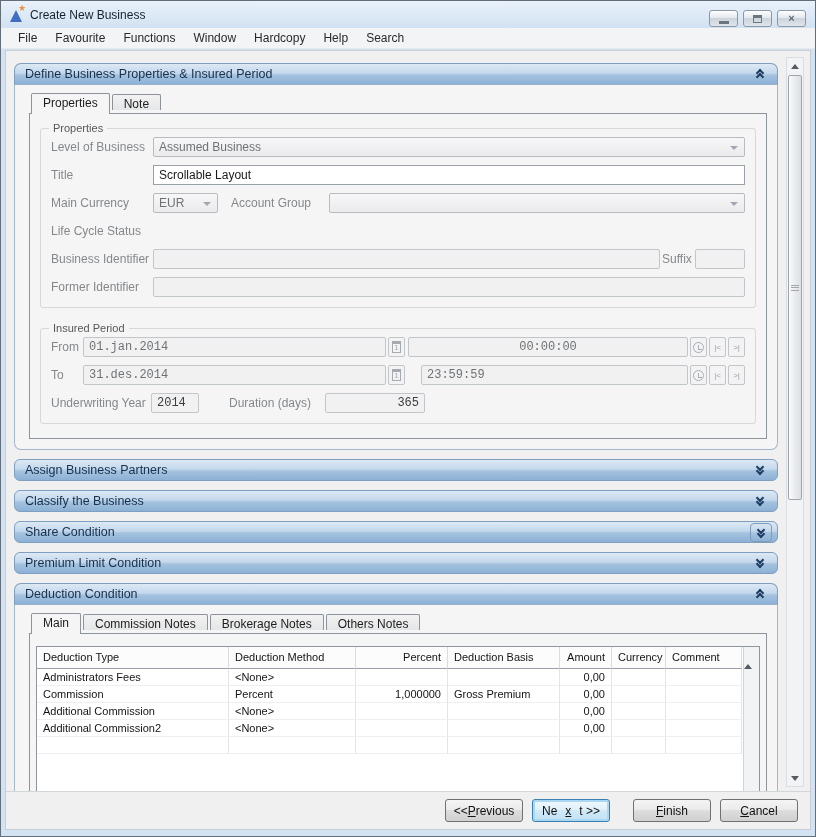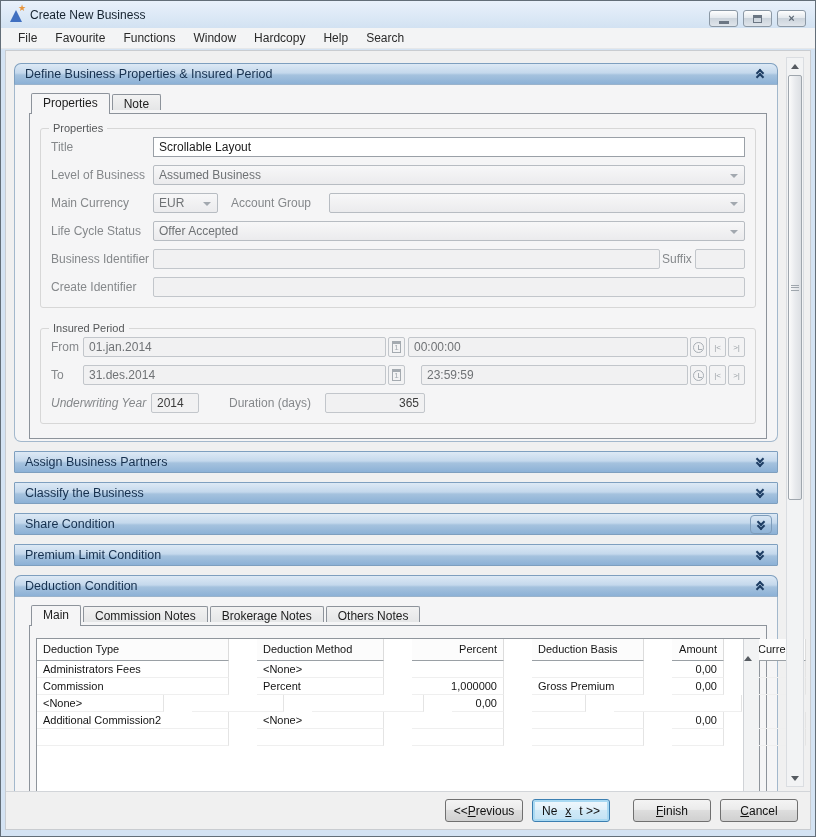--- a/index.html
+++ b/index.html
@@ -31,59 +31,59 @@
 
   
   .content { position:absolute; top:49px; left:4px; right:4px; bottom:6px;
              background:#f0f0f0; border:1px solid #c9ccd0; }
   .main-area { position:absolute; top:0; left:0; right:0; bottom:38px; overflow:hidden; }
   .sections { position:absolute; top:12px; left:8px; right:32px; }
 
   
   .sec { margin-bottom:9px; }
   .sec-head { position:relative; height:22px; display:flex; align-items:center;
-              padding:0 28px 0 10px; border:1px solid #7e9fbf; border-radius:1px;
+              padding:0 28px 0 10px; border:1px solid #7e9fbf; border-radius:6px;
               background:linear-gradient(180deg,#dde9f5,#c4d8ec 45%,#a5c2de 55%,#8cb1d6);
               cursor:pointer; }
   .sec-head.expanded { border-radius:7px 7px 0 0; border-bottom-color:#9ab3cc; }
   .sec-title { font-size:12.5px; color:#16304e; }
   .chev { position:absolute; right:10px; top:4px; width:14px; height:14px; }
   .chev i { display:block; width:6px; height:6px; margin:0 auto;
             border-left:2px solid #1e3d63; border-top:2px solid #1e3d63; }
   .chev.up i.a { transform:rotate(45deg); margin-top:2px; }
   .chev.up i.b { transform:rotate(45deg); margin-top:-2px; }
   .chev.down i.a { transform:rotate(-135deg); margin-top:0; }
   .chev.down i.b { transform:rotate(-135deg); margin-top:-2px; }
   .chev-focus { position:absolute; right:5px; top:1px; width:22px; height:19px;
                 border:1px solid #7e9cba; border-radius:4px; }
   .chev-focus .chev { right:3px; top:3px; }
 
   .sec-body { background:#f5f5f6; border:1px solid #a3b8cc; border-top:none;
-              border-radius:0 0 7px 7px; padding:8px 10px 2px 14px; }
+              border-radius:0 0 7px 7px; padding:8px 10px 10px 14px; }
 
   
   .tabs { display:flex; position:relative; z-index:2; padding-left:2px; }
   .tab { height:16px; line-height:19px; padding:0 11px; font-size:12px; color:#1d1d1d;
          border:1px solid #8d939b; border-bottom:none; border-radius:2px 2px 0 0;
          background:linear-gradient(180deg,#f2f2f2,#e5e6e7); margin-right:2px; margin-top:1px; }
   .tab.active { background:#f5f5f6; height:21px; margin-top:0; margin-bottom:-1px; }
   .tab-panel { position:relative; border:1px solid #8d939b; background:#f5f5f6; }
 
   
   .group { position:relative; border:1px solid #d7d7d7; border-radius:3px;
            margin:14px 10px 0 10px; padding-bottom:10px; }
   .group-label { position:absolute; top:-7px; left:8px; padding:0 4px; background:#f5f5f6;
                  font-size:11px; color:#555759; }
   .frow { display:flex; align-items:center; height:20px; margin:8px 10px 0 10px; }
   .flabel { flex:0 0 102px; font-size:12px; color:#85888b; }
   .txt-edit { flex:1; height:20px; border:1px solid #9aa0a7; background:#fff;
               font-family:"Liberation Sans",sans-serif; font-size:12px; color:#1a1a1a;
               padding:0 5px; }
   .tfield { height:20px; border:1px solid #c2c6cb; border-radius:2px; background:#f1f1f2;
-            font-size:12px; color:#6f7275; line-height:18px; padding:0 5px; }
+            font-size:12px; color:#6f7275; line-height:18px; padding:0 5px;font-family:Liberation Mono, monospace; }
   .combo { position:relative; height:20px; border:1px solid #b7bcc2; border-radius:2px;
            background:linear-gradient(180deg,#f7f7f8,#ebebed); font-size:12px; color:#6f7275;
            line-height:18px; padding:0 20px 0 5px; }
   .combo .arr { position:absolute; right:6px; top:8px; width:0; height:0;
                 border-left:4px solid transparent; border-right:4px solid transparent;
                 border-top:4px solid #a2a8af; }
   .grow { flex:1; }
   .ibtn { flex:0 0 17px; height:20px; margin-left:2px; border:1px solid #c2c6cb;
           border-radius:2px; background:#f3f3f4; display:flex; align-items:center;
           justify-content:center; font-size:8px; color:#9aa0a6; }
@@ -91,21 +91,21 @@
          font-size:8px; color:#a4aab0; text-align:center; line-height:8px; }
   .clk { position:relative; width:11px; height:11px; border:1px solid #a8aeb4; border-radius:50%; }
   .clk::after { content:""; position:absolute; left:4px; top:2px; width:3px; height:4px;
                 border-left:1px solid #a8aeb4; border-bottom:1px solid #a8aeb4; }
 
   
   .ded-body { padding:8px 10px 0 14px; }
   .grid-wrap { position:relative; margin:6px 2px 0 2px; border:1px solid #8f959c;
                background:#fff; height:160px; }
   .grid { margin-right:17px; }
-  .grow-head, .grow-row { display:flex;gap:28px; }
+  .grow-head, .grow-row { display:flex; }
   .gc { padding:0 6px; font-size:11px; color:#141414; overflow:hidden; white-space:nowrap; }
   .grow-head .gc { line-height:21px; height:22px; background:#fcfcfc;
                    border-bottom:1px solid #9aa0a5; border-right:1px solid #dcdcdc; }
   .grow-row .gc { line-height:17px; height:17px; border-right:1px solid #e4e4e4;
                   border-bottom:1px solid #efefef; }
   .c0{flex:0 0 192px;} .c1{flex:0 0 127px;} .c2{flex:0 0 92px;} .c3{flex:0 0 112px;}
   .c4{flex:0 0 52px;} .c5{flex:0 0 54px;} .c6{flex:1;}
   .ar { text-align:right; }
   .grid-vscroll { position:absolute; top:0; right:0; bottom:0; width:16px;
                   border-left:1px solid #d0d3d7; background:#f2f3f4; }
@@ -188,79 +188,78 @@
           <div class="sec-body">
             <div class="tabs">
               <span class="tab active">Properties</span>
               <span class="tab">Note</span>
             </div>
             <div class="tab-panel" style="padding-bottom:14px;">
 
               <div class="group">
                 <span class="group-label">Properties</span>
                 <div class="frow">
+                  <span class="flabel">Level of Business</span>
+                  <span class="combo grow"><span>Assumed Business</span><span class="arr"></span></span>
+                </div>
+                <div class="frow">
                   <span class="flabel">Title</span>
                   <input class="txt-edit" value="Scrollable Layout" style="">
-                </div>
-                <div class="frow">
-                  <span class="flabel">Level of Business</span>
-                  <span class="combo grow"><span>Assumed Business</span><span class="arr"></span></span>
                 </div>
                 <div class="frow">
                   <span class="flabel">Main Currency</span>
                   <span class="combo" style="flex:0 0 65px;"><span>EUR</span><span class="arr"></span></span>
                   <span class="flabel" style="flex:0 0 98px; margin-left:13px;">Account Group</span>
                   <span class="combo grow"><span></span><span class="arr"></span></span>
                 </div>
                 <div class="frow">
                   <span class="flabel">Life Cycle Status</span>
-                  <span class="combo grow"><span>Offer Accepted</span><span class="arr"></span></span>
                 </div>
                 <div class="frow">
                   <span class="flabel">Business Identifier</span>
                   <span class="tfield grow"></span>
                   <span class="flabel" style="flex:0 0 33px; margin-left:2px;">Suffix</span>
                   <span class="tfield" style="flex:0 0 50px;"></span>
                 </div>
                 <div class="frow">
-                  <span class="flabel">Create Identifier</span>
+                  <span class="flabel">Former Identifier</span>
                   <span class="tfield grow"></span>
                 </div>
               </div>
 
               <div class="group" style="margin-top:20px;">
                 <span class="group-label">Insured Period</span>
                 <div class="frow">
                   <span class="flabel" style="flex:0 0 32px;">From</span>
                   <span class="tfield" style="flex:0 0 303px;">01.jan.2014</span>
                   <span class="ibtn">
                       <span class="cal">1</span>
                     </span>
-                  <span class="tfield grow" style="margin-left:3px;">00:00:00</span>
+                  <span class="tfield grow" style="margin-left:3px;text-align:center;">00:00:00</span>
                   <span class="ibtn">
                       <span class="clk"></span>
                     </span>
                   <span class="ibtn">|&lt;</span>
                   <span class="ibtn">&gt;|</span>
                 </div>
                 <div class="frow">
                   <span class="flabel" style="flex:0 0 32px;">To</span>
                   <span class="tfield" style="flex:0 0 303px;">31.des.2014</span>
                   <span class="ibtn">
                       <span class="cal">1</span>
                     </span>
                   <span class="tfield grow" style="margin-left:16px;">23:59:59</span>
                   <span class="ibtn">
                       <span class="clk"></span>
                     </span>
                   <span class="ibtn">|&lt;</span>
                   <span class="ibtn">&gt;|</span>
                 </div>
                 <div class="frow">
-                  <span class="flabel" style="flex:0 0 100px;font-style:italic;">Underwriting Year</span>
+                  <span class="flabel" style="flex:0 0 100px;">Underwriting Year</span>
                   <span class="tfield" style="flex:0 0 48px; color:#3c3c3c;">2014</span>
                   <span class="flabel" style="flex:0 0 96px; margin-left:30px;">Duration (days)</span>
                   <span class="tfield ar" style="flex:0 0 100px; color:#3c3c3c;">365</span>
                 </div>
               </div>
 
             </div>
           </div>
         </div>
 
@@ -342,20 +341,21 @@
                   <div class="grow-row">
                     <span class="gc c0">Commission</span>
                     <span class="gc c1">Percent</span>
                     <span class="gc c2 ar">1,000000</span>
                     <span class="gc c3">Gross Premium</span>
                     <span class="gc c4 ar">0,00</span>
                     <span class="gc c5"></span>
                     <span class="gc c6"></span>
                   </div>
                   <div class="grow-row">
+                    <span class="gc c0">Additional Commission</span>
                     <span class="gc c1">&lt;None&gt;</span>
                     <span class="gc c2 ar"></span>
                     <span class="gc c3"></span>
                     <span class="gc c4 ar">0,00</span>
                     <span class="gc c5"></span>
                     <span class="gc c6"></span>
                   </div>
                   <div class="grow-row">
                     <span class="gc c0">Additional Commission2</span>
                     <span class="gc c1">&lt;None&gt;</span>

